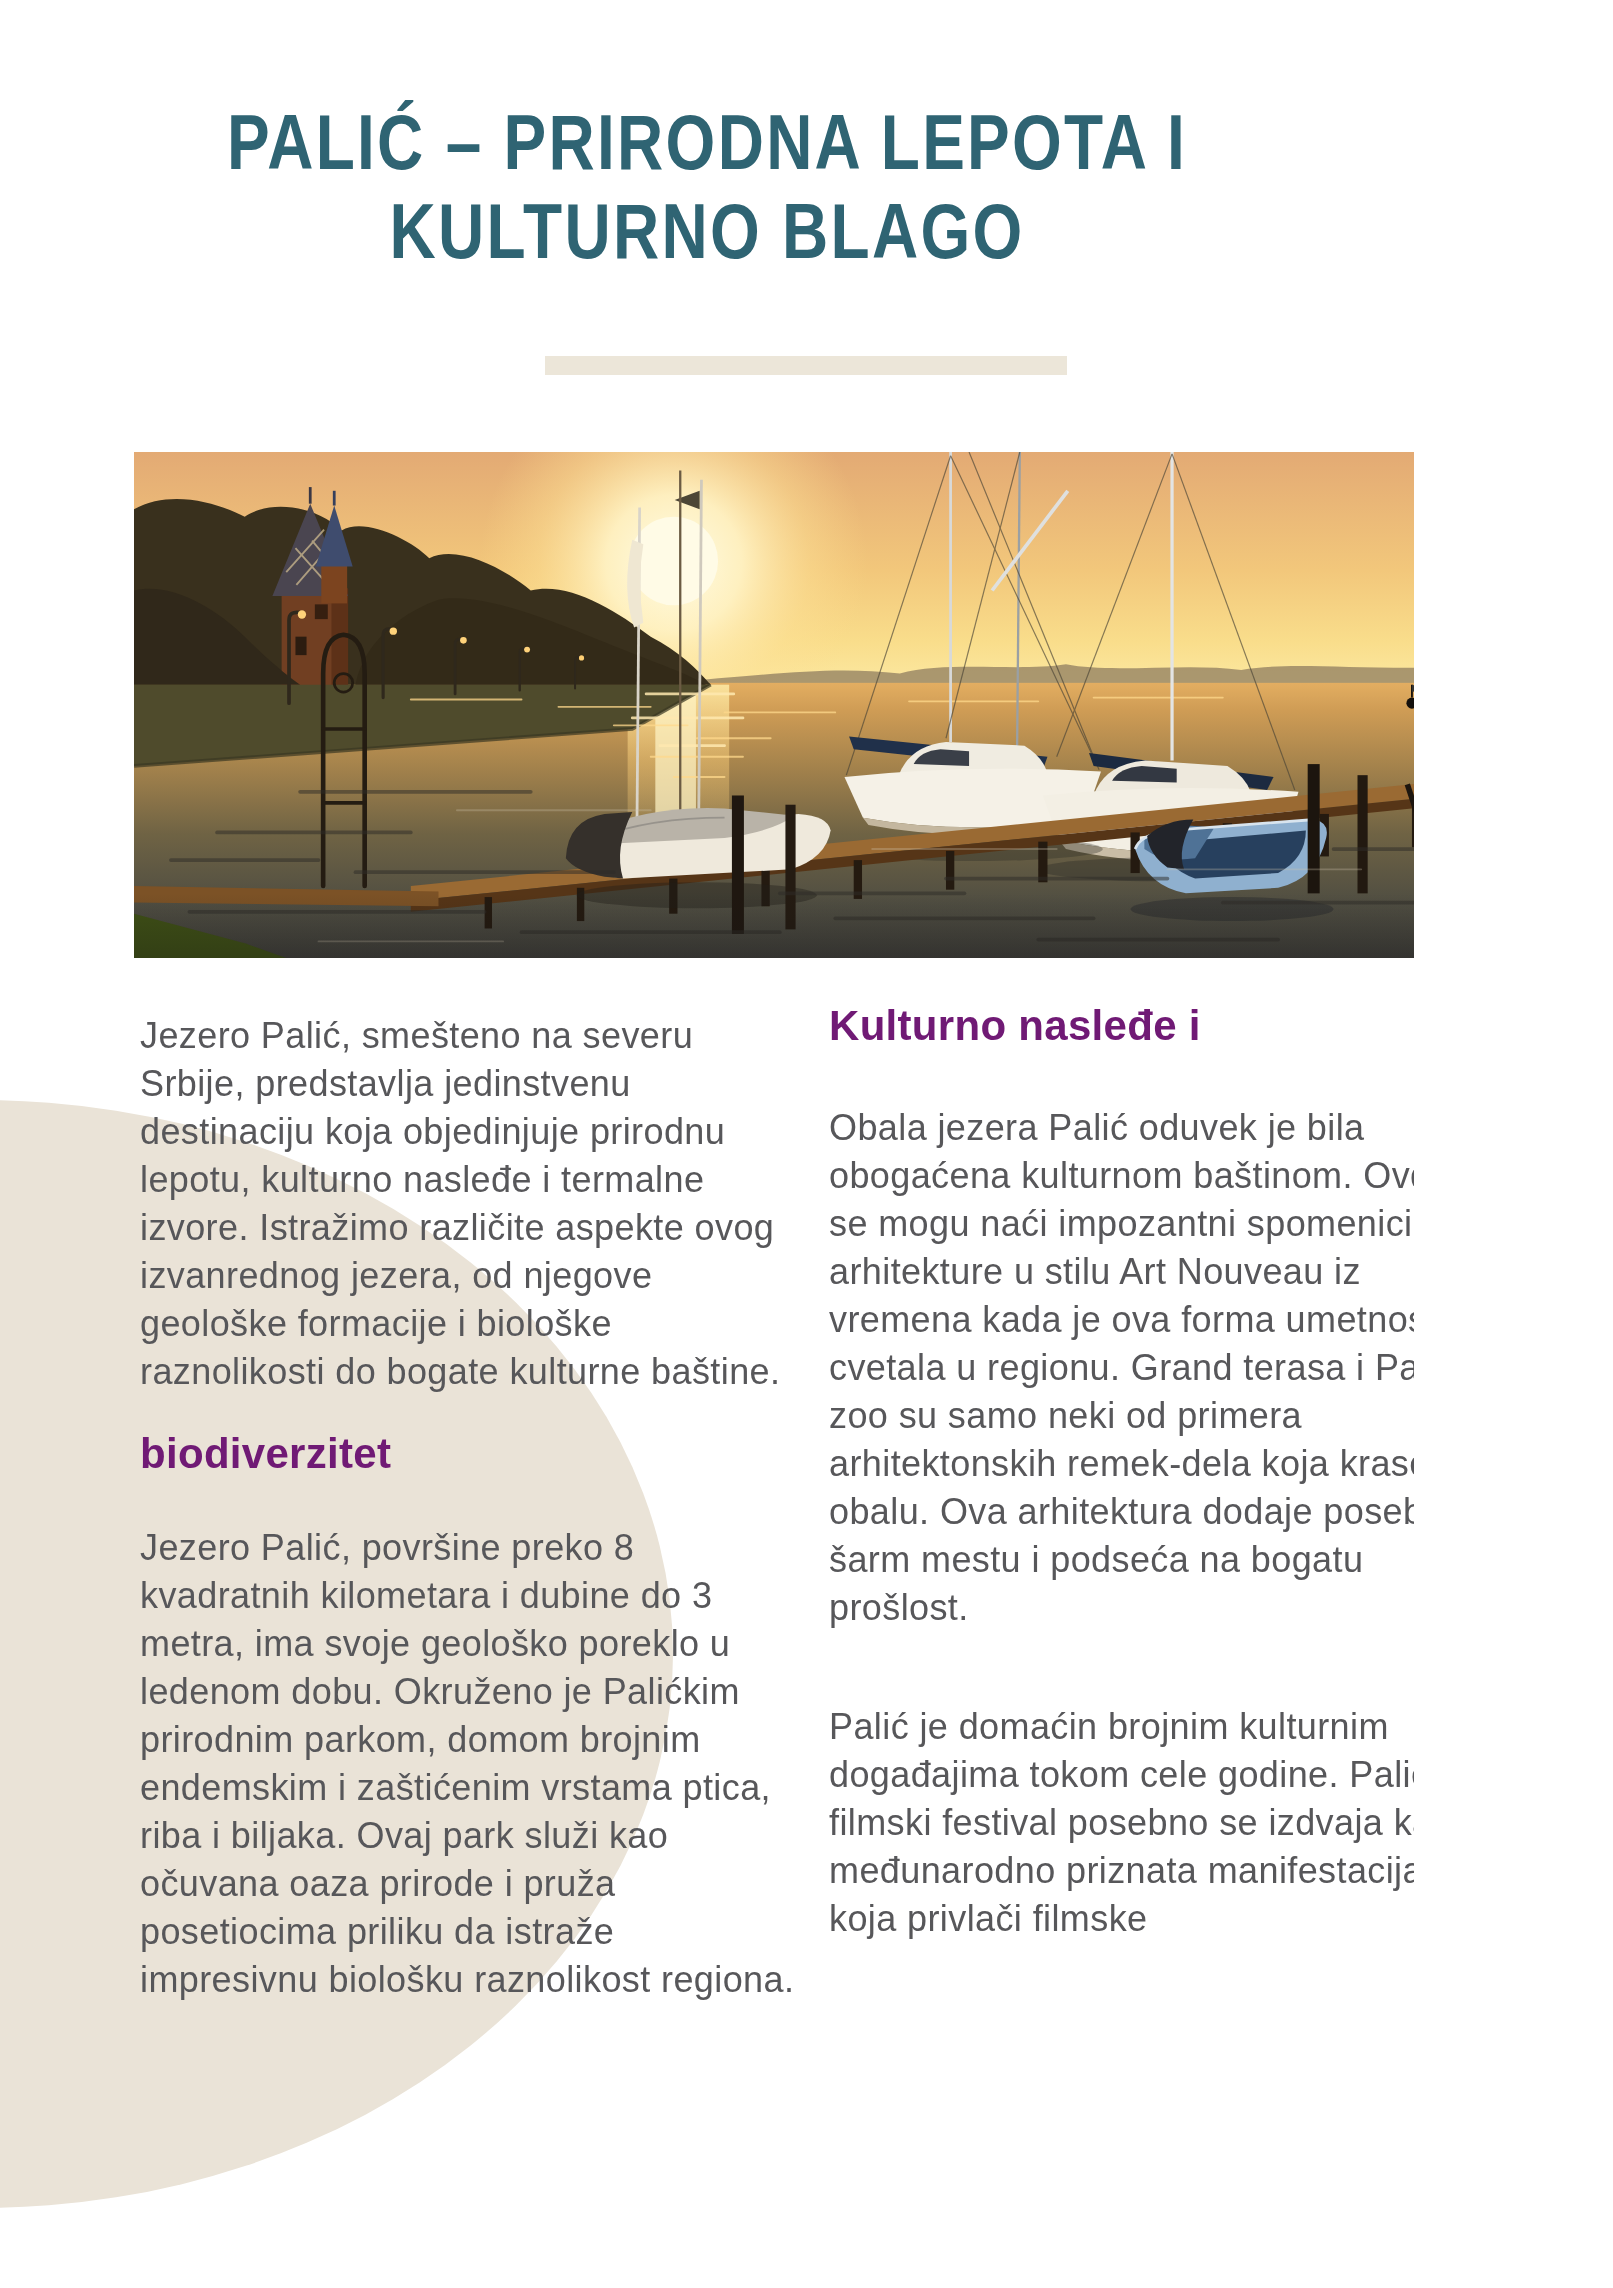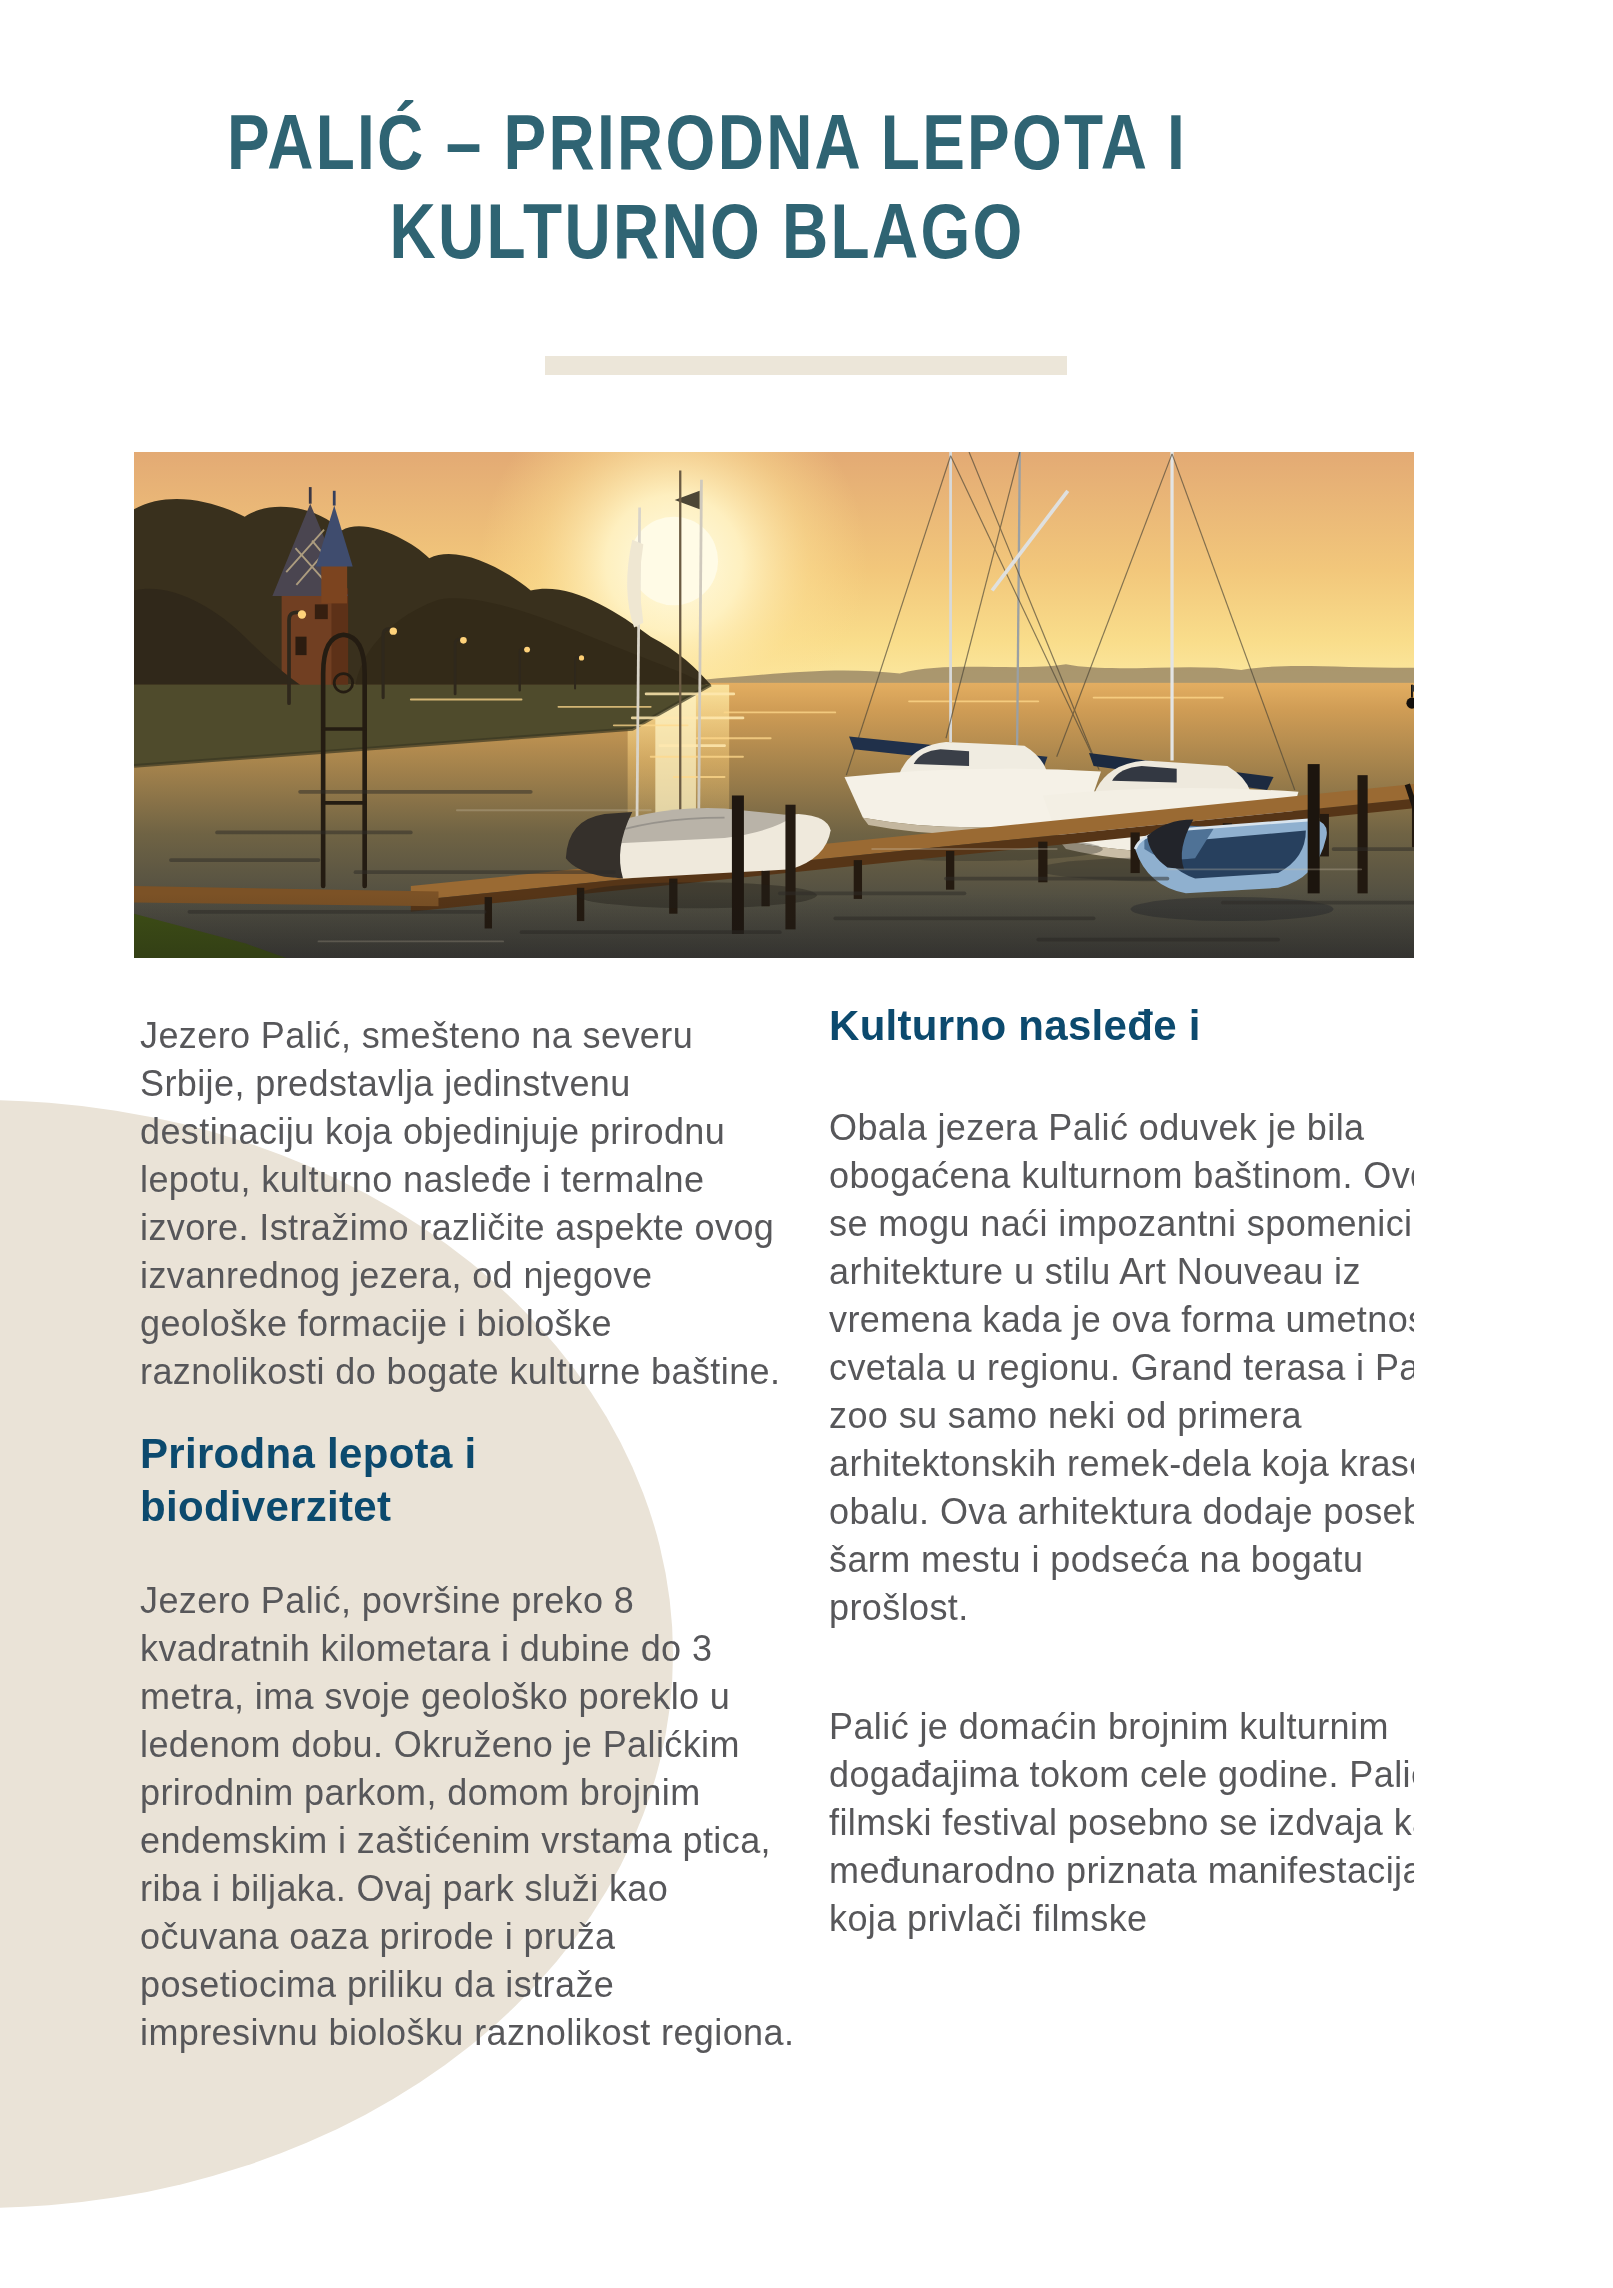--- a/index.html
+++ b/index.html
@@ -29,21 +29,21 @@
     width:1349px; height:506px; z-index:2;
   }
   .photo svg { display:block; width:100%; height:100%; }
   .col {
     position:absolute; z-index:3; color:#57575a;
     font-size:36px; line-height:48px; letter-spacing:0.4px;
   }
   .col p { margin:0; }
   .col h2 {
     margin:0; font-size:42px; line-height:53px;
-    letter-spacing:0.3px; color:#0c4a6e; font-weight:bold;
+    letter-spacing:0.3px; color:#701a75; font-weight:bold;
   }
   .col h2 span { display:block; }
   .col-left  { left:140px; top:1012px; width:661px; }
   .col-right { left:829px; top:999px; width:670px; }
   .col-left h2 { margin-top:31px; }
   .col-left .para-after-h2 { margin-top:44px; }
   .col-right .para-after-h2a { margin-top:52px; }
   .col-right h2.second { margin-top:28px; }
   .col-right .para-after-h2b { margin-top:71px; }
 </style>
@@ -275,21 +275,20 @@
       </g>
 
       <polygon points="0,500 60,516 120,532 165,548 0,548" fill="#3f5016"></polygon>
       <rect x="0" y="478" width="1462" height="70" fill="url(#fgfade)"></rect>
     </svg>
   </div>
 
   <div class="col col-left">
     <p>Jezero Palić, smešteno na severu Srbije, predstavlja jedinstvenu destinaciju koja objedinjuje prirodnu lepotu, kulturno nasleđe i termalne izvore. Istražimo različite aspekte ovog izvanrednog jezera, od njegove geološke formacije i biološke raznolikosti do bogate kulturne baštine.</p>
     <h2>
-      <span>Prirodna lepota i</span>
       <span>biodiverzitet</span>
     </h2>
     <p class="para-after-h2">Jezero Palić, površine preko 8 kvadratnih kilometara i dubine do 3 metra, ima svoje geološko poreklo u ledenom dobu. Okruženo je Palićkim prirodnim parkom, domom brojnim endemskim i zaštićenim vrstama ptica, riba i biljaka. Ovaj park služi kao očuvana oaza prirode i pruža posetiocima priliku da istraže impresivnu biološku raznolikost regiona.</p>
   </div>
 
   <div class="col col-right">
     <h2>
       <span>Kulturno nasleđe i</span>
     </h2>
     <p class="para-after-h2a">Obala jezera Palić oduvek je bila obogaćena kulturnom baštinom. Ovde se mogu naći impozantni spomenici arhitekture u stilu Art Nouveau iz vremena kada je ova forma umetnosti cvetala u regionu. Grand terasa i Palićki zoo su samo neki od primera arhitektonskih remek-dela koja krase obalu. Ova arhitektura dodaje poseban šarm mestu i podseća na bogatu prošlost.</p>

